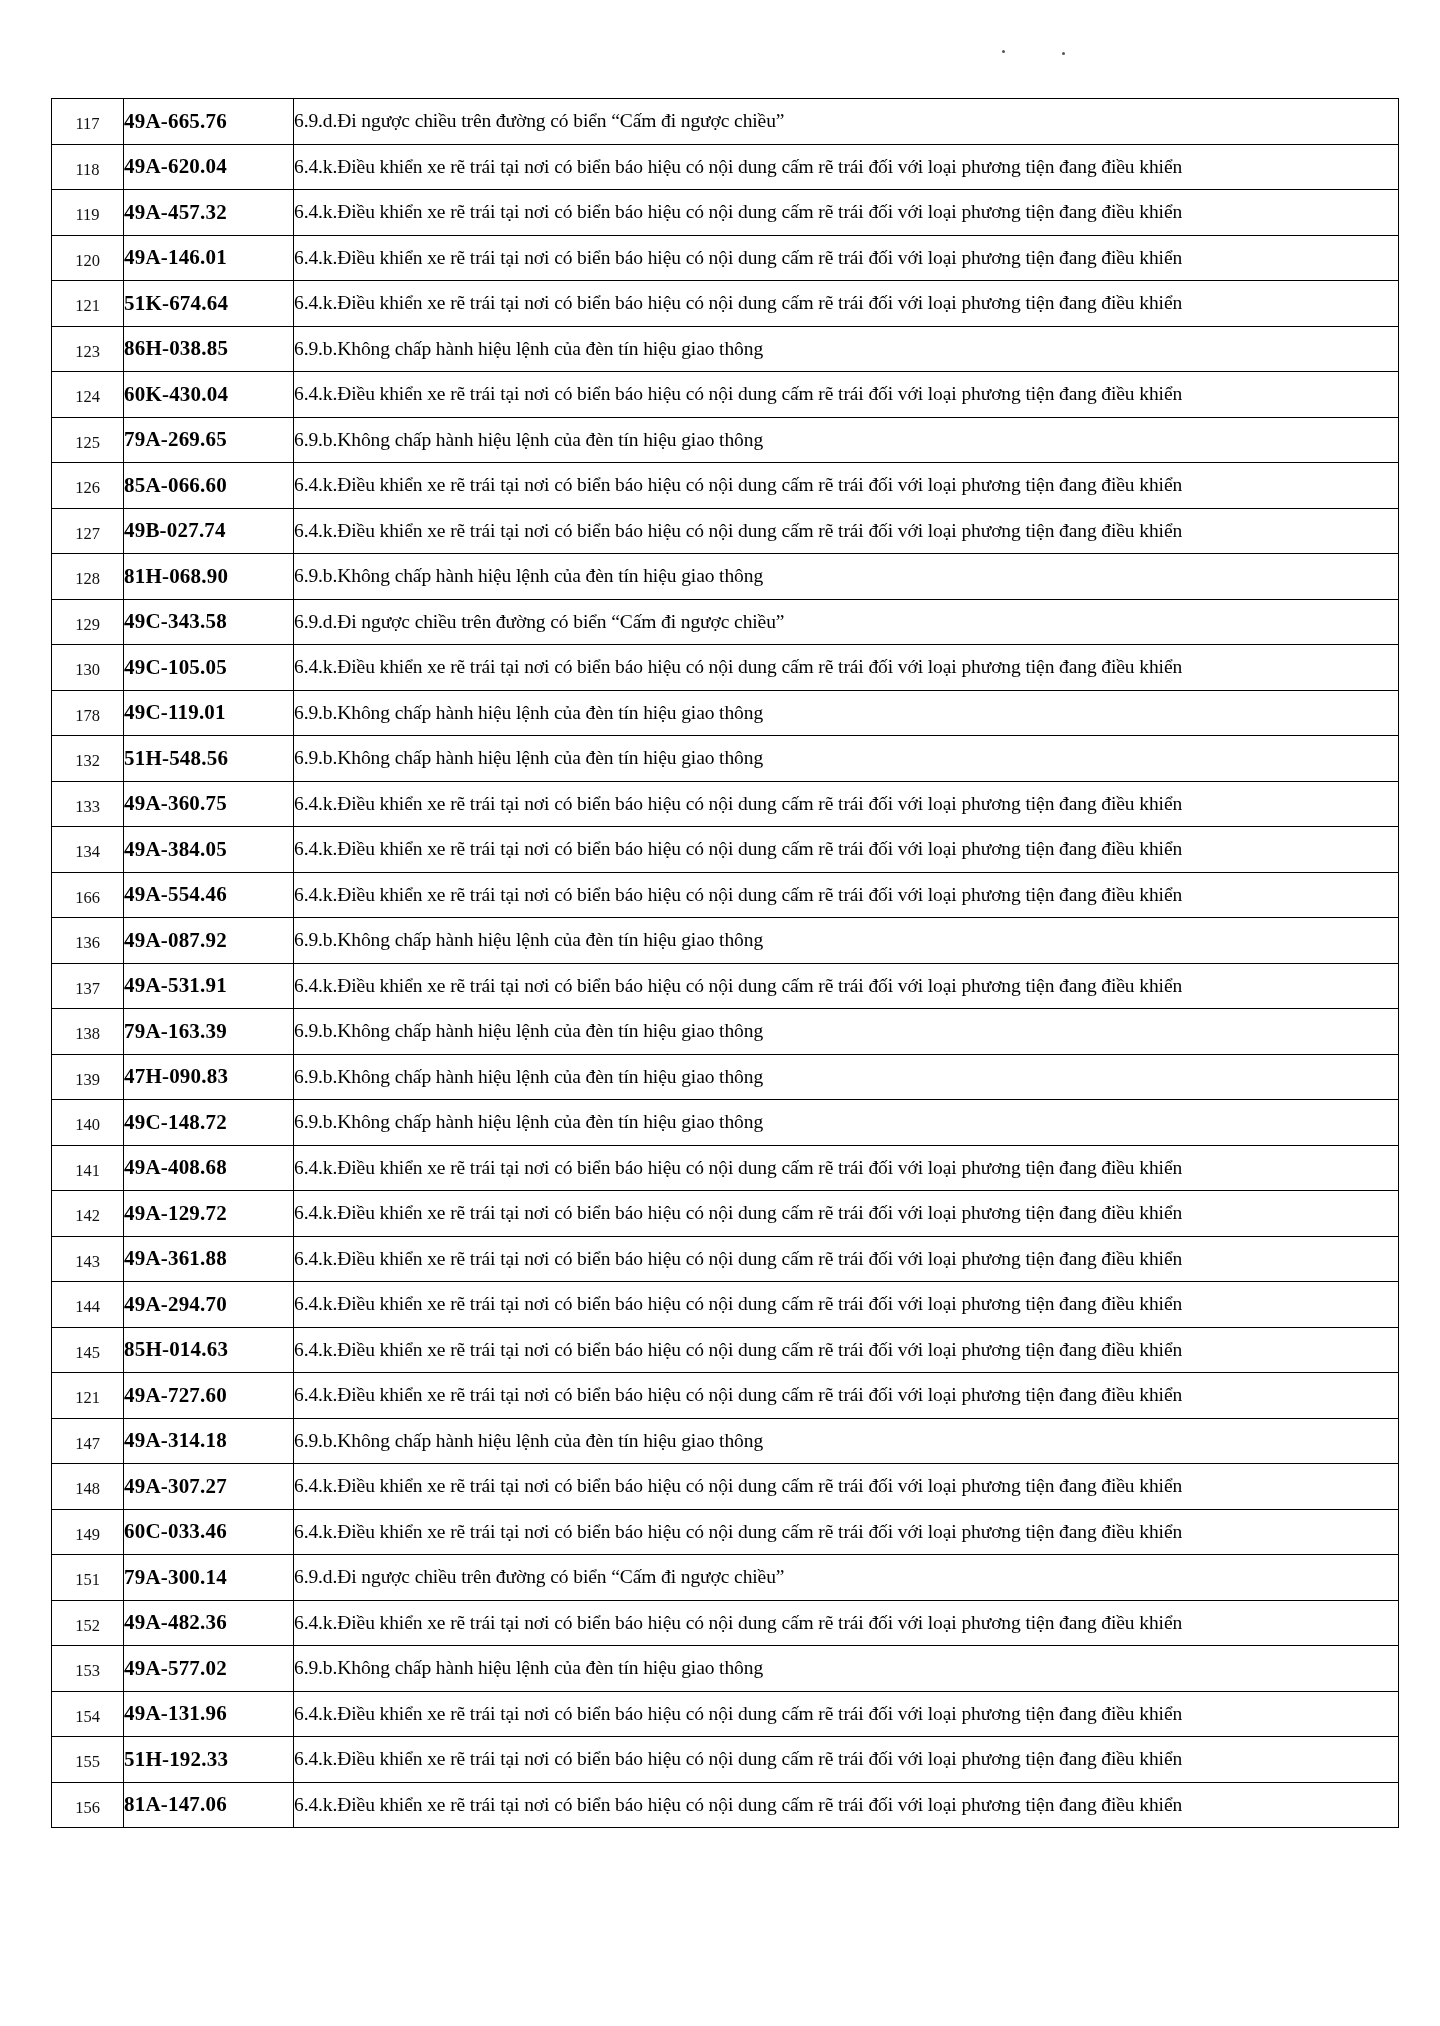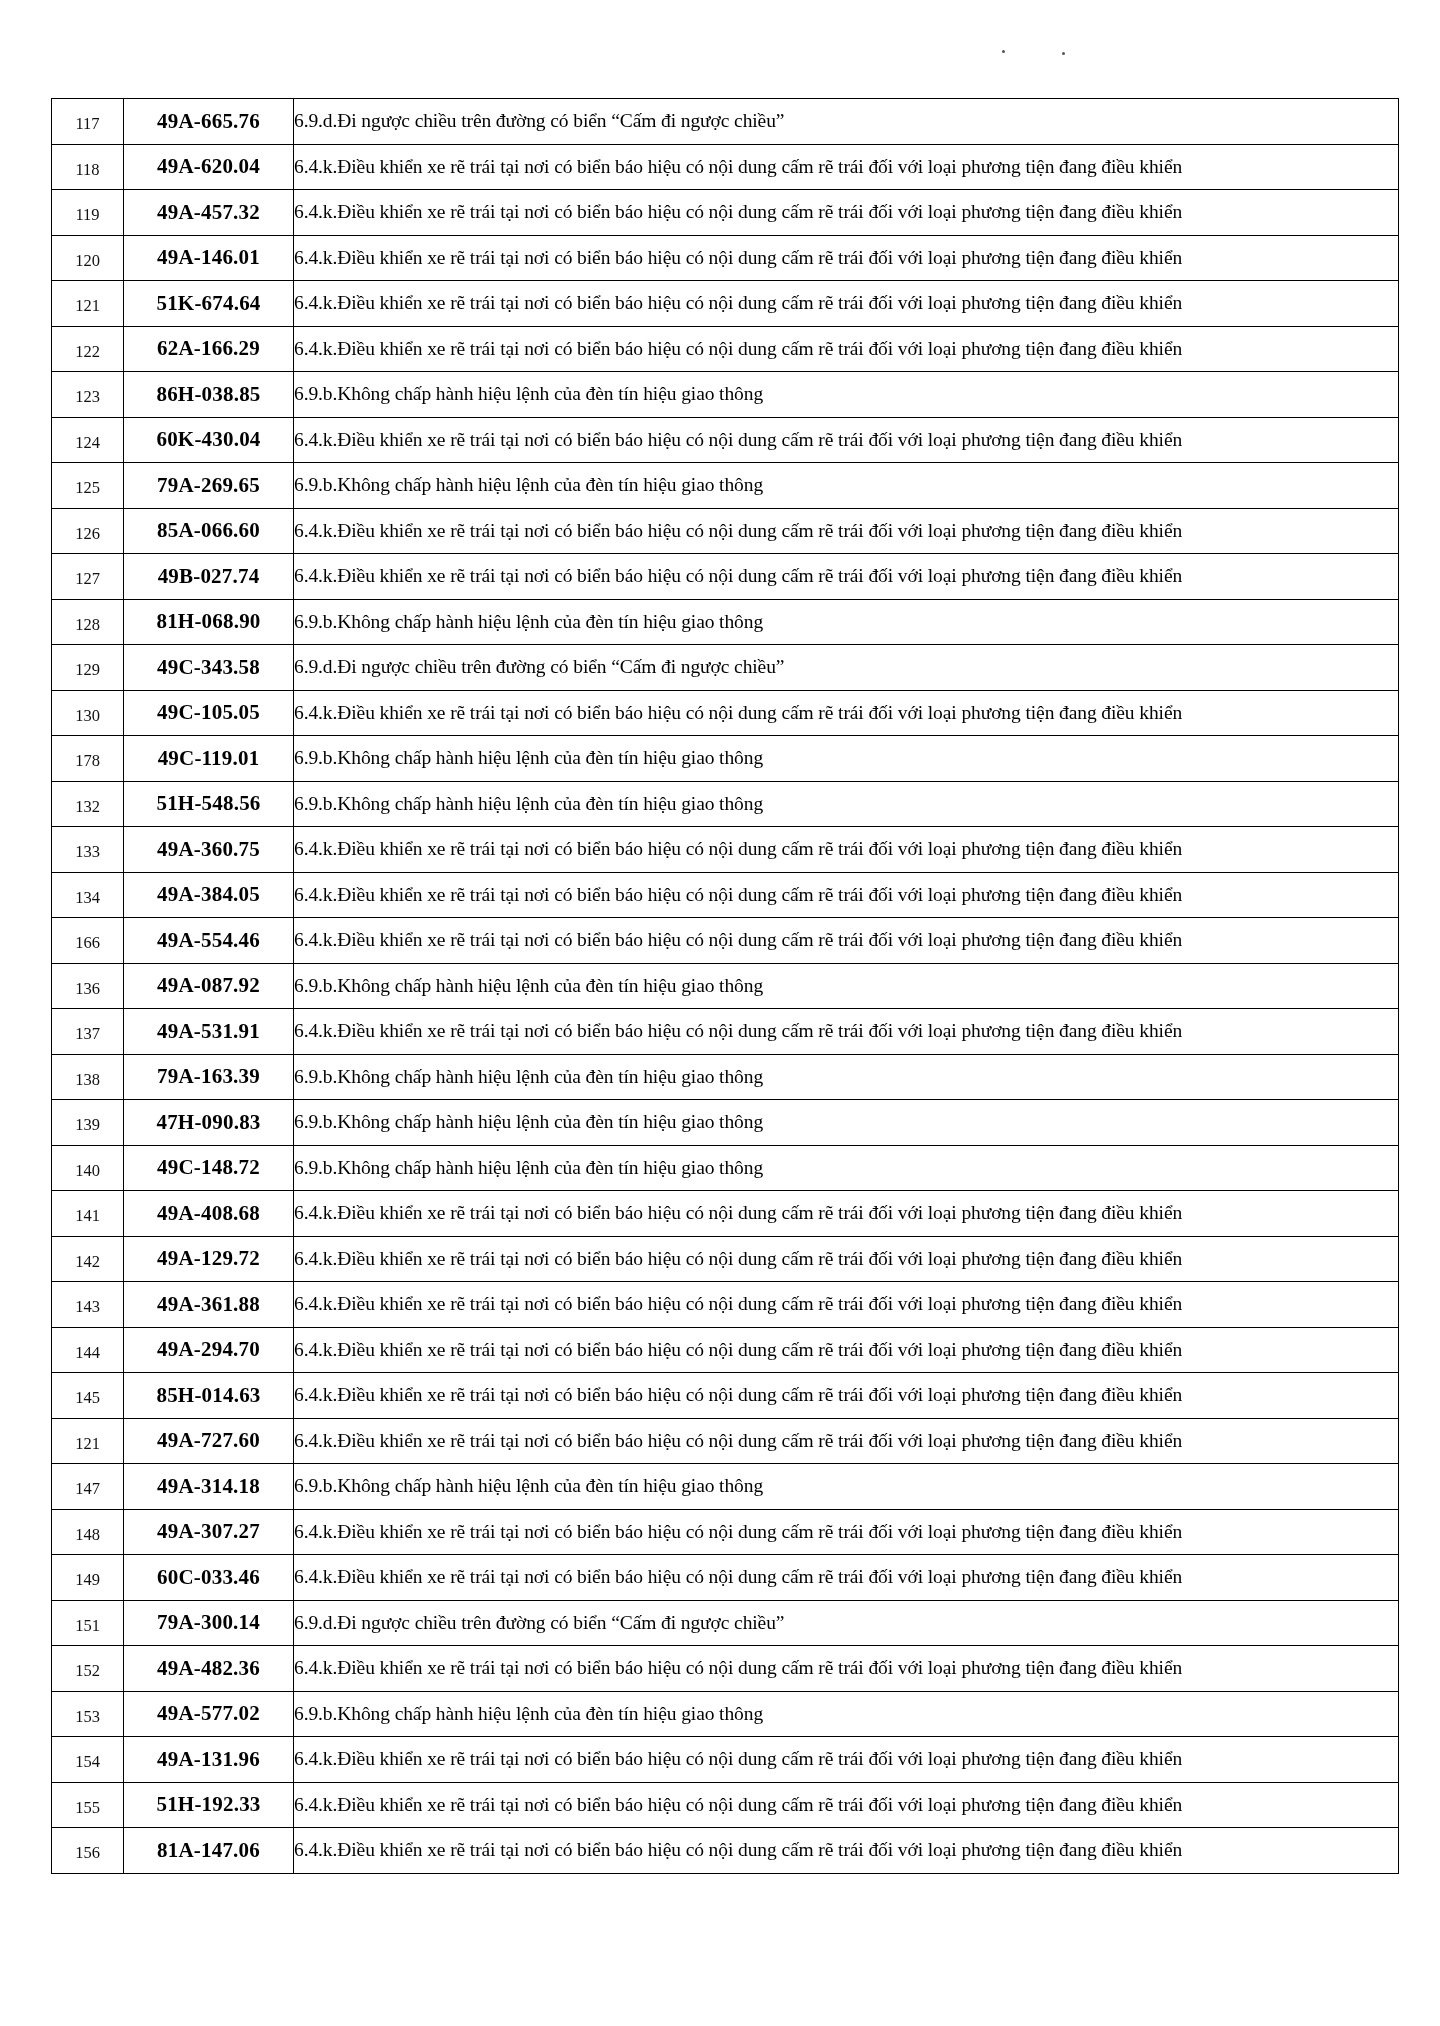--- a/index.html
+++ b/index.html
@@ -61,21 +61,20 @@
   td.c-idx {
     width: 72px;
     text-align: center;
     font-size: 17px;
     font-family: "Liberation Serif", serif;
     color: #111;
     padding-top: 6px;
   }
   td.c-plate {
     width: 170px;
-    text-align: center;
     font-size: 21px;
     font-weight: bold;
     letter-spacing: 0.2px;
   }
   td.c-desc {
     padding-left: 8px;
     font-size: 19.5px;
     white-space: nowrap;
     overflow: hidden;
     letter-spacing: -0.1px;
@@ -129,27 +128,20 @@
           </tr>
           <tr>
             <td class="c-idx">
               <span class="idx-inner">121</span>
             </td>
             <td class="c-plate">51K-674.64</td>
             <td class="c-desc">6.4.k.Điều khiển xe rẽ trái tại nơi có biển báo hiệu có nội dung cấm rẽ trái đối với loại phương tiện đang điều khiển</td>
           </tr>
           <tr>
             <td class="c-idx">
-              <span class="idx-inner">122</span>
-            </td>
-            <td class="c-plate">62A-166.29</td>
-            <td class="c-desc">6.4.k.Điều khiển xe rẽ trái tại nơi có biển báo hiệu có nội dung cấm rẽ trái đối với loại phương tiện đang điều khiển</td>
-          </tr>
-          <tr>
-            <td class="c-idx">
               <span class="idx-inner">123</span>
             </td>
             <td class="c-plate">86H-038.85</td>
             <td class="c-desc">6.9.b.Không chấp hành hiệu lệnh của đèn tín hiệu giao thông</td>
           </tr>
           <tr>
             <td class="c-idx">
               <span class="idx-inner">124</span>
             </td>
             <td class="c-plate">60K-430.04</td>

